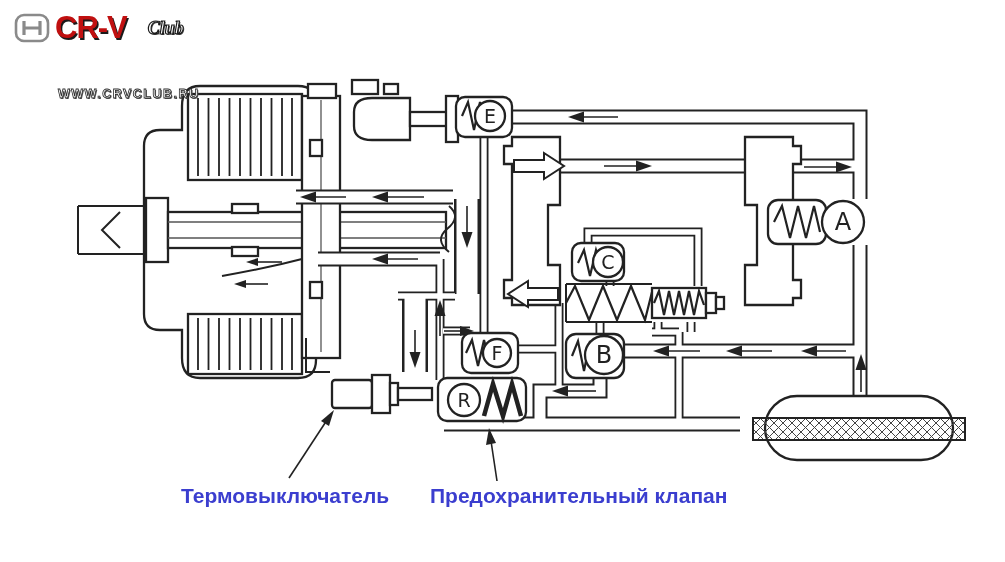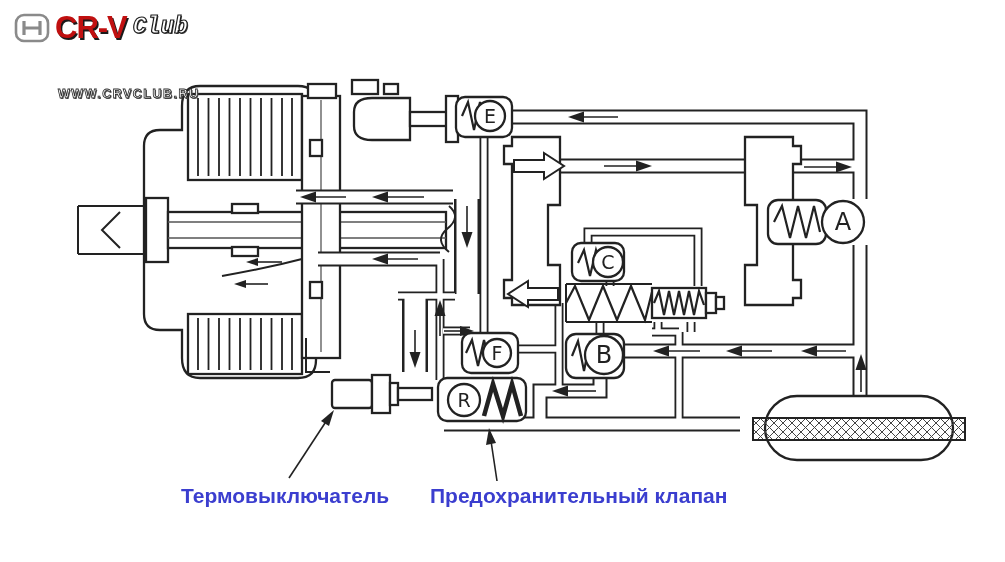--- a/index.html
+++ b/index.html
@@ -9,22 +9,22 @@
   }
   .stage svg.schematic{position:absolute;left:0;top:0;}
 
   
   .logo{position:absolute;left:14px;top:12px;display:flex;align-items:center;gap:5px;z-index:5;}
   .logo .brand{
     font-family:"Liberation Sans",sans-serif;font-weight:bold;font-size:31px;line-height:1;
     color:#c01010;letter-spacing:-1px;text-shadow:1.5px 1.5px 0 #1a1a1a;
   }
   .logo .club{
-    font-family:Liberation Mono, monospace;font-style:italic;font-weight:bold;font-size:23px;line-height:1;
-    color:#ffffff;-webkit-text-stroke:1.2px #1a1a1a;text-shadow:1px 1px 0 #444;margin-left:1px;
+    font-family:Liberation Serif, serif;font-style:italic;font-weight:bold;font-size:18px;line-height:1;
+    color:#ffffff;-webkit-text-stroke:1.2px #1a1a1a;text-shadow:1px 1px 0 #444;margin-left:16px;
   }
   .logo-url{
     position:absolute;left:58px;top:40px;z-index:5;
     font-family:"Liberation Sans",sans-serif;font-weight:bold;font-size:12.5px;letter-spacing:1.5px;
     color:#fff;-webkit-text-stroke:0.8px #2a2a2a;text-shadow:1px 1px 0 #555;margin-top:47px;
   }
 
   
   .ol{fill:#fff;stroke:#222;stroke-width:2.3;}
   .ln{fill:none;stroke:#222;stroke-width:2;}

